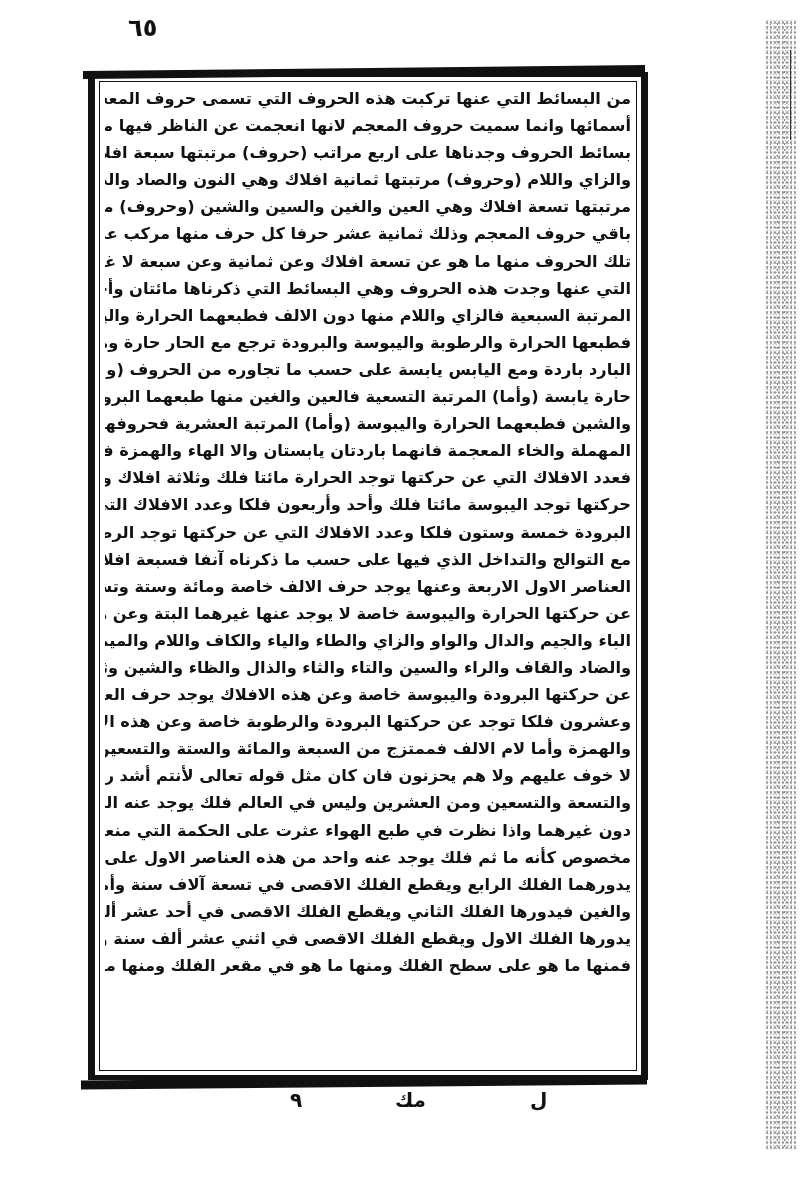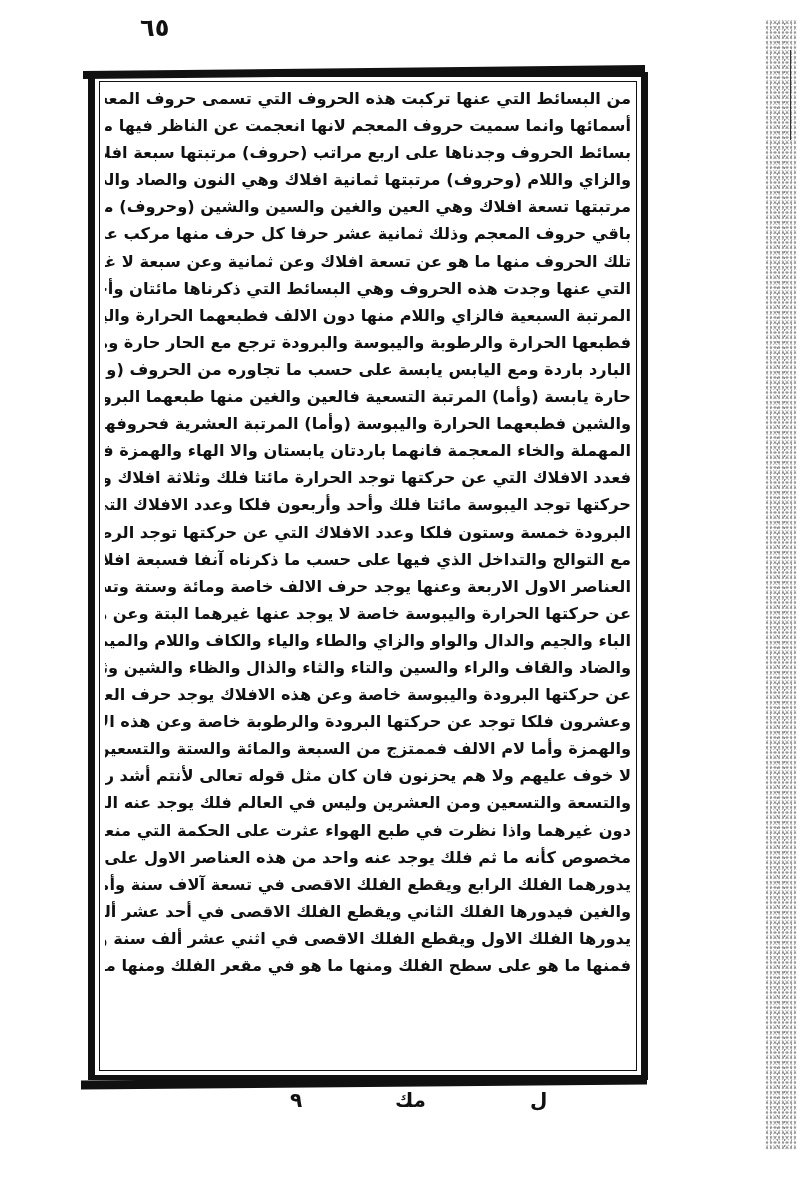--- a/index.html
+++ b/index.html
@@ -1,17 +1,17 @@
 <!DOCTYPE html>
 <html><head>
 <meta charset="utf-8">
 <style>
   html, body { margin:0; padding:0; background:#ffffff; }
   body { width:800px; height:1196px; position:relative; overflow:hidden; font-family:"DejaVu Sans", sans-serif; color:#111; }
-  .page-number { position:absolute; top:14px; left:140px; font-size:24px; font-weight:bold; direction:rtl; }
+  .page-number { position:absolute; top:14px; left:128px; font-size:24px; font-weight:bold; direction:rtl; }
   .frame { position:absolute; left:88px; top:72px; width:560px; height:1008px; box-sizing:border-box; border:5px solid #111; border-left-width:7px; border-right-width:7px; }
   .frame:before { content:""; position:absolute; left:-12px; right:-4px; top:-9px; height:8px; background:#111; transform:skewY(-0.6deg); }
   .frame:after { content:""; position:absolute; left:-14px; right:-6px; bottom:-12px; height:9px; background:#111; transform:skewY(-0.5deg); }
   .inner { position:absolute; left:4px; right:4px; top:4px; bottom:4px; border:1.5px solid #111; }
   .text-block { position:absolute; left:10px; right:10px; top:8px; bottom:8px; direction:rtl; font-family:"DejaVu Sans", sans-serif; font-size:16.2px; font-weight:bold; line-height:27.1px; text-align:justify; text-align-last:justify; color:#111; }
   .line { display:block; white-space:nowrap; overflow:hidden; text-align:justify; text-align-last:justify; }
   .signatures { position:absolute; top:1088px; left:300px; width:240px; height:30px; direction:rtl; font-weight:bold; font-size:20px; }
   .sig { position:absolute; top:0; }
   .scan-strip { position:absolute; left:765px; top:20px; width:32px; height:1130px;
     background-image:

